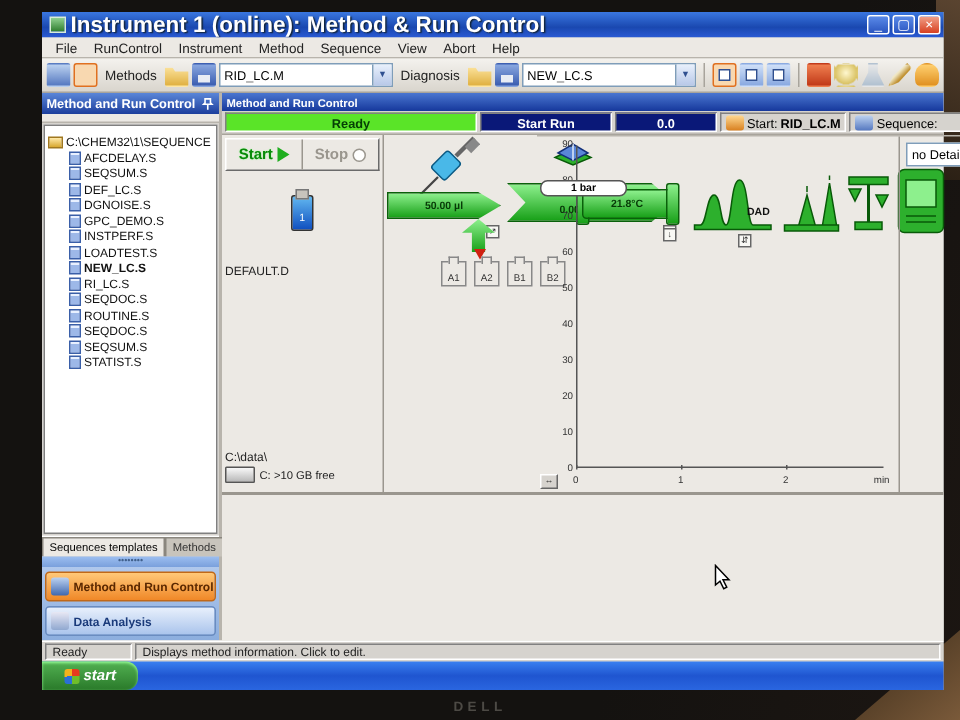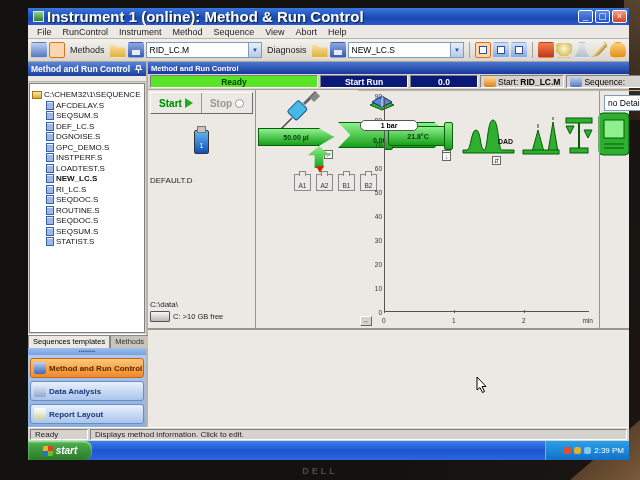--- a/index.html
+++ b/index.html
@@ -289,24 +289,20 @@
         </div>
         <div class="lp-dots">••••••••</div>
         <div class="navstack">
           <div class="navbtn active">
               <span class="nico nico-mrc"></span>
               <span>Method and Run Control</span>
             </div>
           <div class="navbtn">
               <span class="nico nico-da"></span>
               <span>Data Analysis</span>
-            </div>
-          <div class="navbtn">
-              <span class="nico nico-rl"></span>
-              <span>Report Layout</span>
             </div>
         </div>
       </div>
 
       <div class="rightpanel">
         <div class="rp-header">
           <span>Method and Run Control</span>
         </div>
 
         <div class="statusstrip">
@@ -461,24 +457,18 @@
       <div class="sbcell sb-left">Ready</div>
       <div class="sbcell sb-msg">Displays method information. Click to edit.</div>
     </div>
 
     <div class="taskbar">
       <div class="startbtn">
         <span class="winlogo"></span>
         <span>start</span>
       </div>
       <div class="tb-fill"></div>
-      <div class="tray">
-        <span class="trayico" style="background:#e05030"></span>
-        <span class="trayico" style="background:#e0b030"></span>
-        <span class="trayico" style="background:#80c8f0"></span>
-        <span>2:39 PM</span>
-      </div>
     </div>
   </div>
 
   <div class="bezel"></div>
   <div class="brand">DELL</div>
 </div>
 
 </body></html>

